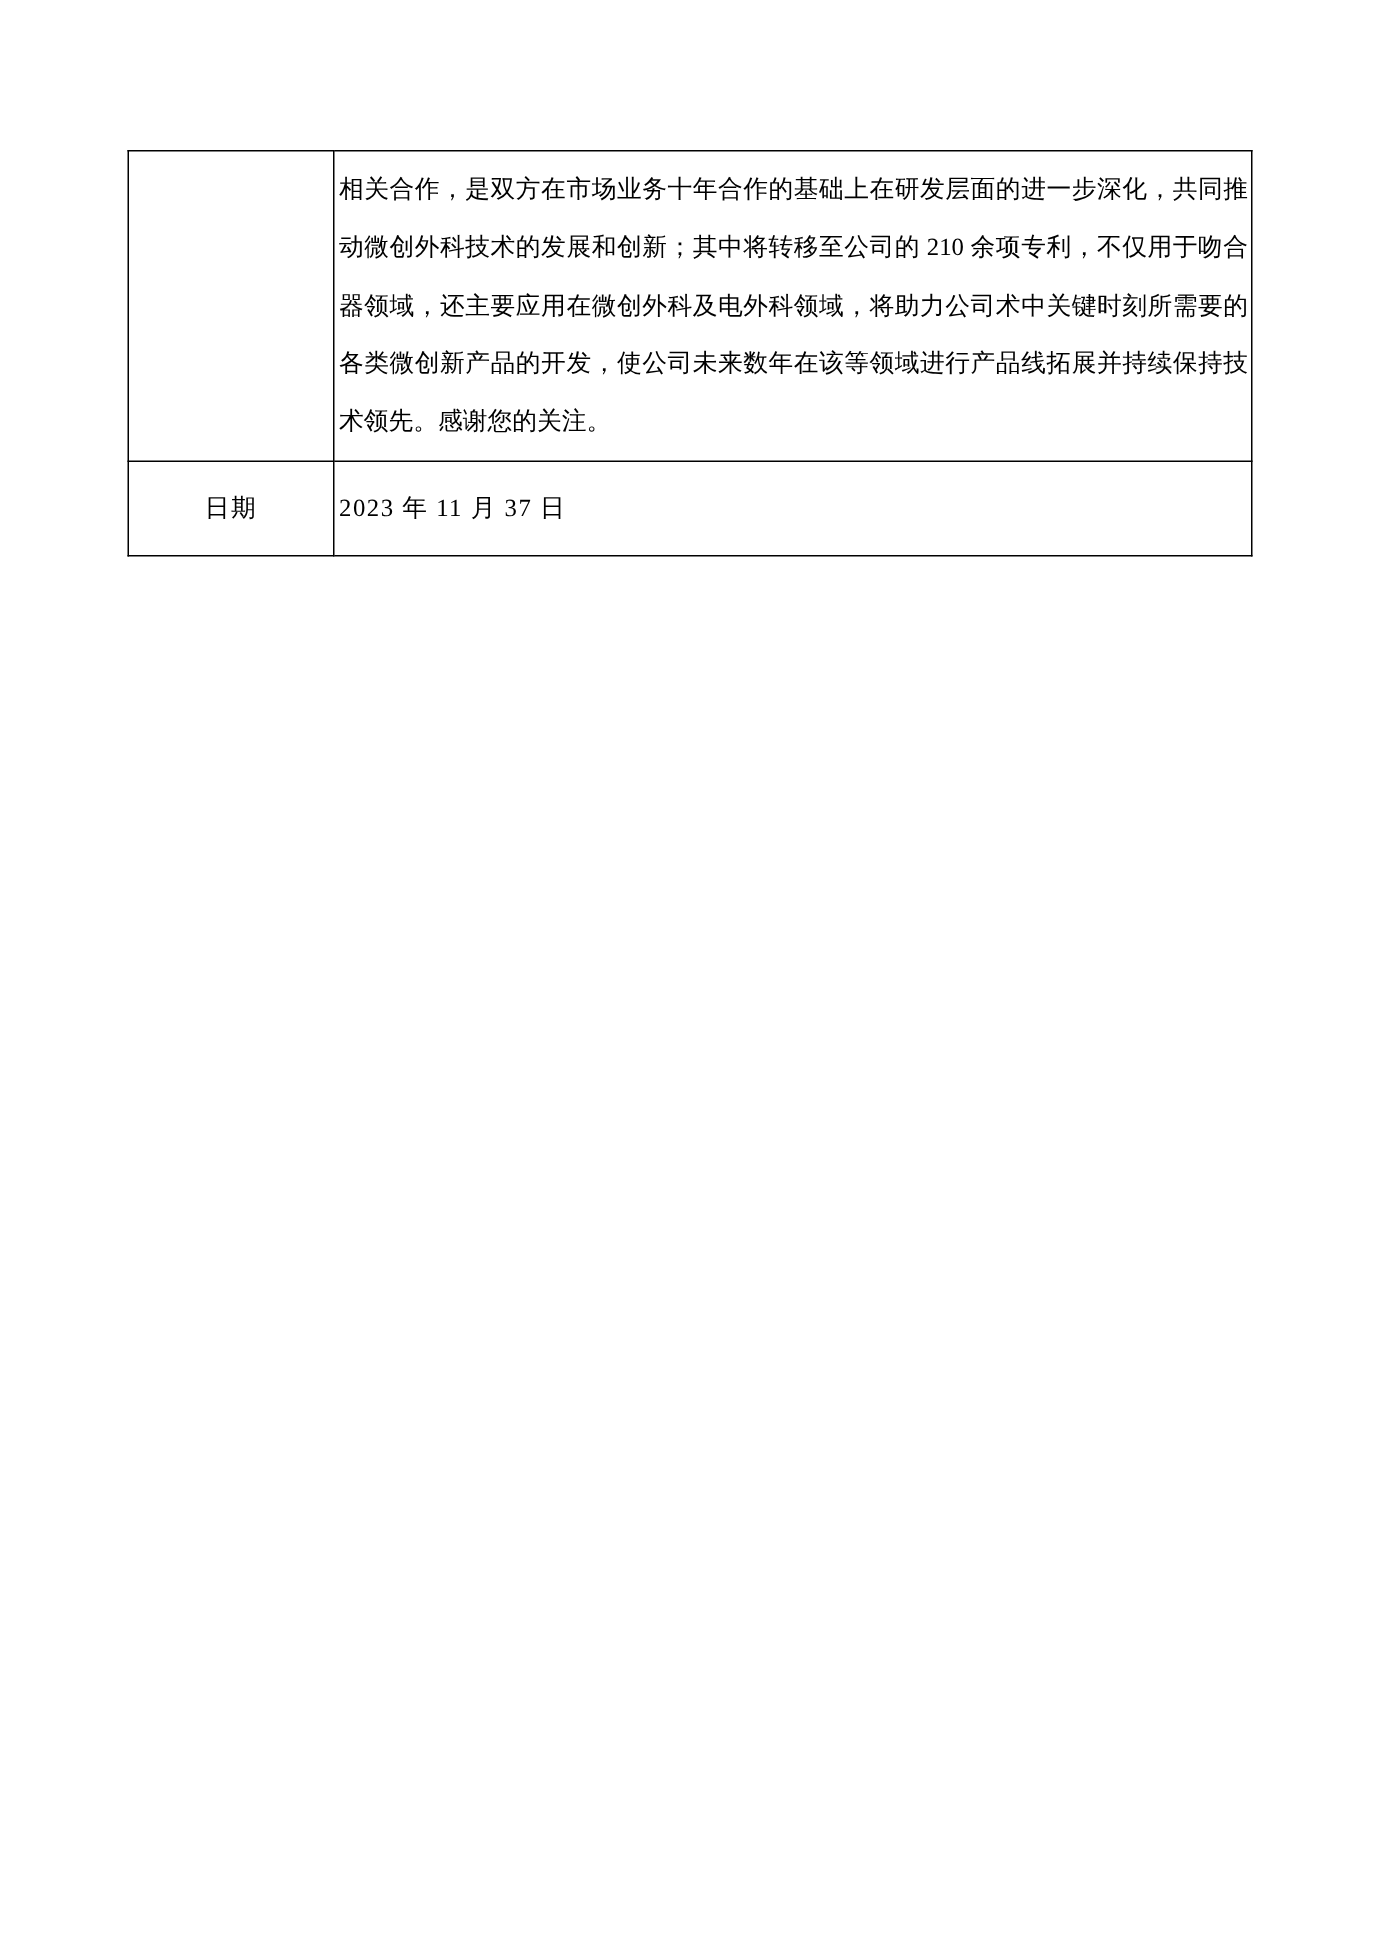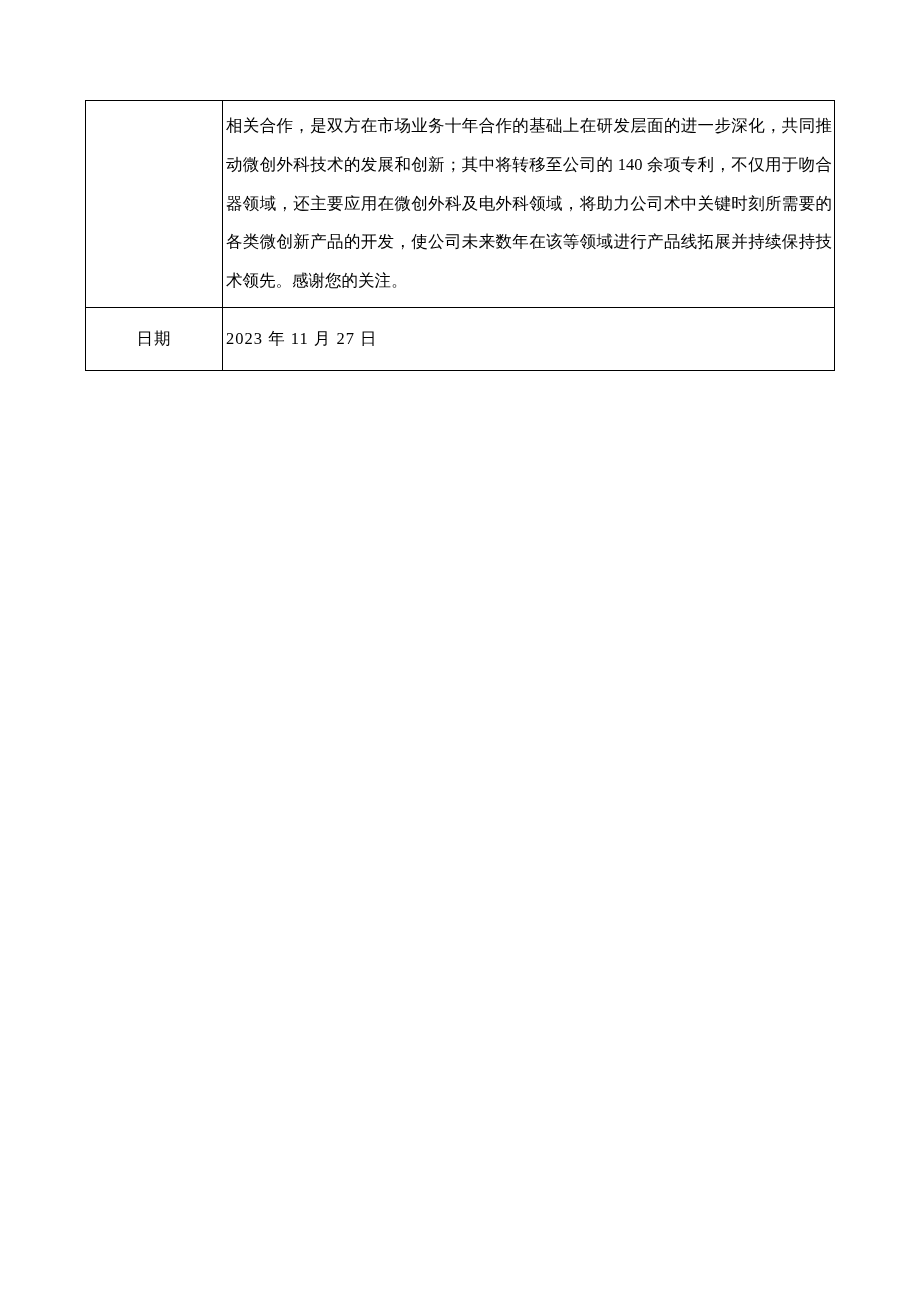--- a/index.html
+++ b/index.html
@@ -59,20 +59,20 @@
 <body>
 
 <table>
   <colgroup>
     <col style="width:137px">
     <col>
   </colgroup>
   <tbody>
     <tr class="row-1">
       <td class="label-col"></td>
-      <td class="content-col">相关合作，是双方在市场业务十年合作的基础上在研发层面的进一步深化，共同推动微创外科技术的发展和创新；其中将转移至公司的 140 余项专利，不仅用于吻合器领域，还主要应用在微创外科及电外科领域，将助力公司术中关键时刻所需要的各类微创新产品的开发，使公司未来数年在该等领域进行产品线拓展并持续保持技术领先。感谢您的关注。</td>
+      <td class="content-col">相关合作，是双方在市场业务十年合作的基础上在研发层面的进一步深化，共同推动微创外科技术的发展和创新；其中将转移至公司的 210 余项专利，不仅用于吻合器领域，还主要应用在微创外科及电外科领域，将助力公司术中关键时刻所需要的各类微创新产品的开发，使公司未来数年在该等领域进行产品线拓展并持续保持技术领先。感谢您的关注。</td>
     </tr>
     <tr>
       <td class="label-col">日期</td>
-      <td class="content-col date-content">2023 年 11 月 27 日</td>
+      <td class="content-col date-content">2023 年 11 月 37 日</td>
     </tr>
   </tbody>
 </table>
 
 </body></html>

